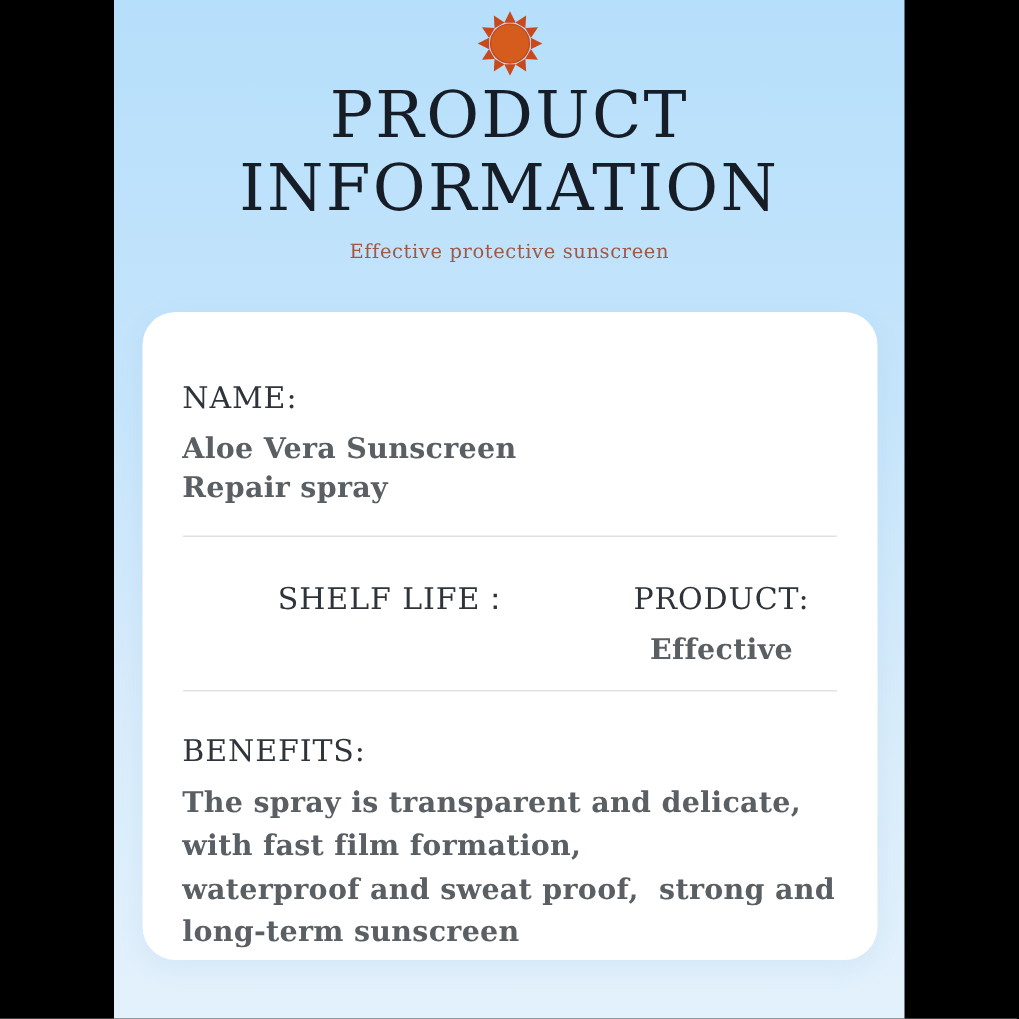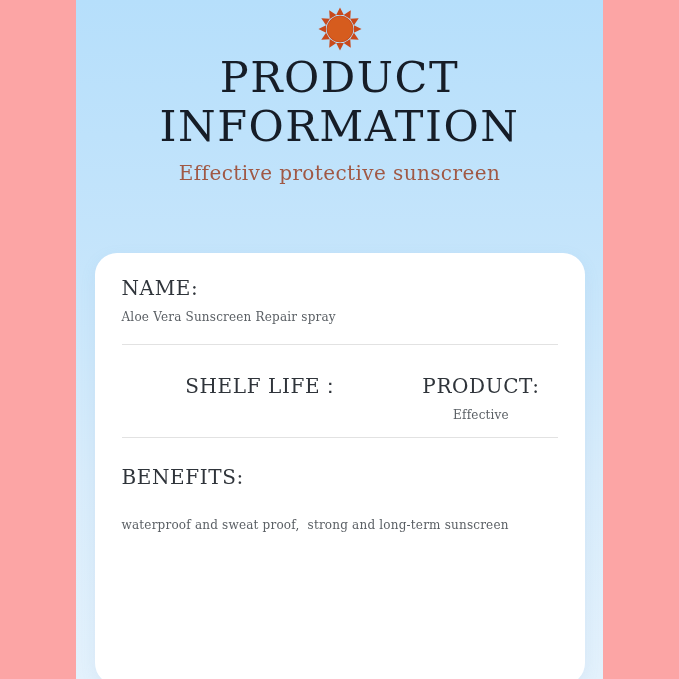--- a/index.html
+++ b/index.html
@@ -1,49 +1,49 @@
 <!DOCTYPE html>
 <html><head>
 <meta charset="utf-8">
 <style>
   html,body{margin:0;padding:0;}
   body{
     width:679px;height:679px;background:#ffffff;overflow:hidden;
     font-family:"DejaVu Serif","Liberation Serif",serif;
   }
-  .canvas{position:relative;width:679px;height:679px;background:#fca5a5;}
+  .canvas{position:relative;width:679px;height:679px;background:#000000;}
   .panel{
     position:absolute;left:76px;top:0;width:527px;height:679px;
     background:linear-gradient(180deg,#b6dffb 0%,#c6e5fb 40%,#d8ecfb 70%,#e3f1fc 100%);
   }
   .header{display:flex;flex-direction:column;align-items:center;}
   .sun{margin-top:6px;width:46px;height:46px;display:block;}
   .title{
     margin:1px 0 0 0;text-align:center;color:#161d27;
     font-size:43px;font-weight:normal;line-height:1.13;letter-spacing:1.5px;
   }
   .title span{display:block;}
   .subtitle{
     margin-top:11px;text-align:center;color:#a05844;
-    font-size:20px;letter-spacing:0.4px;
+    font-size:13px;letter-spacing:0.4px;
   }
   .card{
     box-sizing:border-box;
-    width:490px;height:432px;margin:68px auto 0 auto;
+    width:490px;height:432px;margin:32px auto 0 auto;
     background:#ffffff;border-radius:22px;
-    padding:22px 27px 0 27px;
+    padding:44px 27px 0 27px;
     box-shadow:0 5px 16px rgba(110,155,200,0.10);
   }
   .row{display:grid;grid-template-columns:283px 1fr;}
   .label{
     color:#2f343a;font-size:20px;letter-spacing:0.6px;line-height:1.3;
   }
   .value{
-    color:#5a5f64;font-size:12px;letter-spacing:0.2px;line-height:1.38;
-    margin-top:8px;white-space:pre-wrap;
+    color:#5a5f64;font-size:19px;letter-spacing:0.2px;line-height:1.38;
+    margin-top:8px;white-space:pre-wrap;font-weight:bold;
   }
   .divider{height:1px;background:#e2e2e2;}
   .divider.d1{margin-top:18px;}
   .divider.d2{margin-top:14px;}
   .row.r2{margin-top:28px;text-align:center;}
   .benefits{margin-top:26px;}
   .benefits .value{line-height:1.52;}
 </style>
 </head>
 <body>
@@ -97,18 +97,18 @@
         <div class="field">
           <div class="label">PRODUCT:</div>
           <div class="value">Effective</div>
         </div>
       </div>
 
       <div class="divider d2"></div>
 
       <div class="field benefits">
         <div class="label">BENEFITS:</div>
-        <div class="value"><br><span>waterproof and sweat proof,  strong and long-term sunscreen</span></div>
+        <div class="value"><span>The spray is transparent and delicate, with fast film formation,</span><br><span>waterproof and sweat proof,  strong and long-term sunscreen</span></div>
       </div>
 
     </section>
   </div>
 </div>
 
 </body></html>

